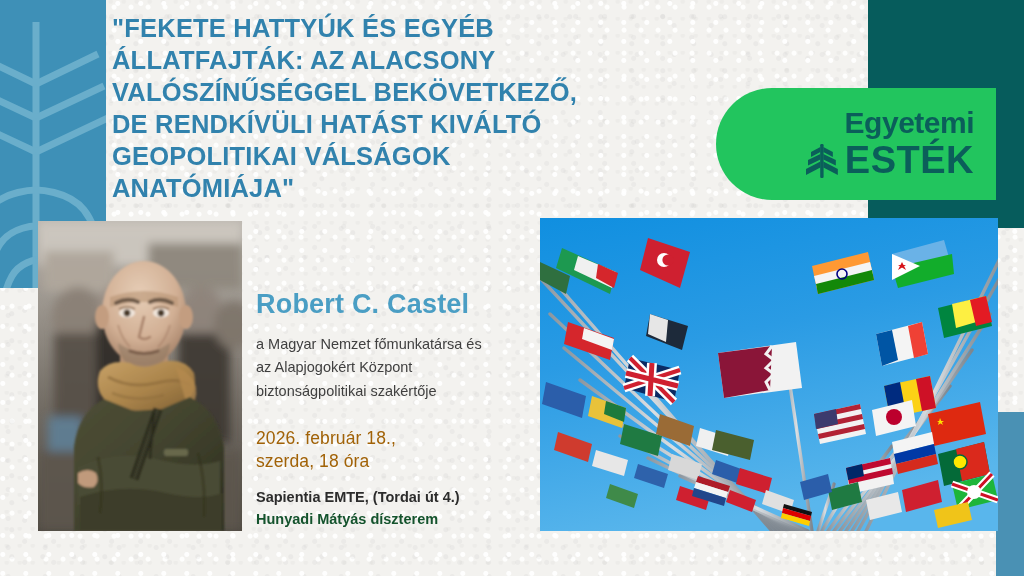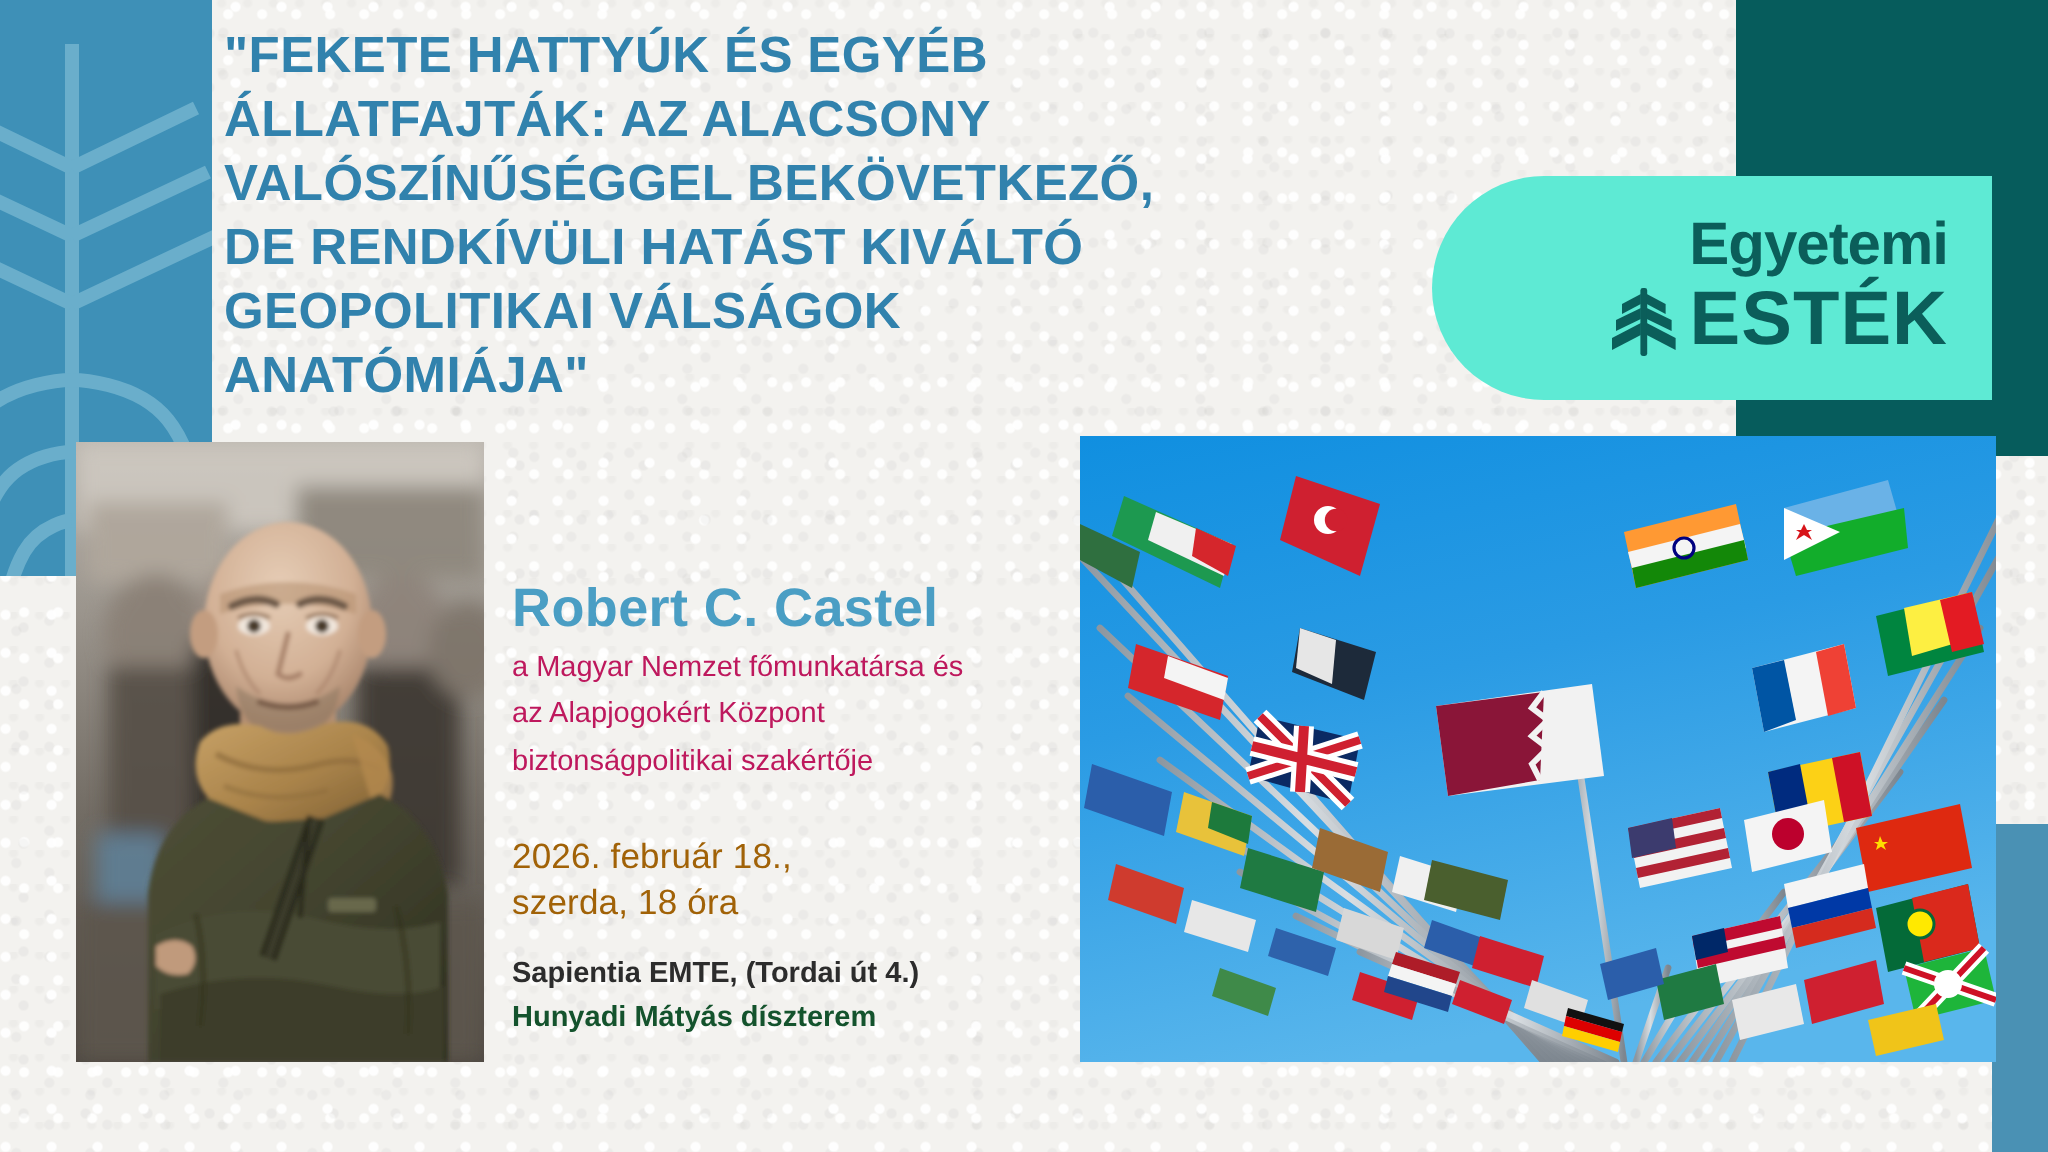--- a/index.html
+++ b/index.html
@@ -54,21 +54,21 @@
     left: 996px; top: 412px;
     width: 28px; height: 164px;
     background: #4a91b4;
   }
 
   
   .logo-pill {
     position: absolute;
     left: 716px; top: 88px;
     width: 280px; height: 112px;
-    background: #5eead4;
+    background: #22c55e;
     border-top-left-radius: 56px;
     border-bottom-left-radius: 56px;
     display: flex;
     flex-direction: column;
     align-items: flex-end;
     justify-content: center;
     padding-right: 22px;
     box-sizing: border-box;
   }
   .logo-top {
@@ -132,24 +132,24 @@
     position: absolute;
     left: 256px; top: 290px;
     width: 270px;
   }
   .speaker-name {
     color: #4a9ec4;
     font-size: 27px;
     font-weight: 700;
     letter-spacing: 0.2px;
     line-height: 1.1;
-    margin-bottom: 3px;
+    margin-bottom: 13px;
   }
   .speaker-role {
-    color: #be185d;
+    color: #404040;
     font-size: 14.5px;
     font-weight: 400;
     line-height: 1.62;
     white-space: pre-line;
   }
   .event-date {
     margin-top: 24px;
     color: #a16207;
     font-size: 17.5px;
     font-weight: 400;

